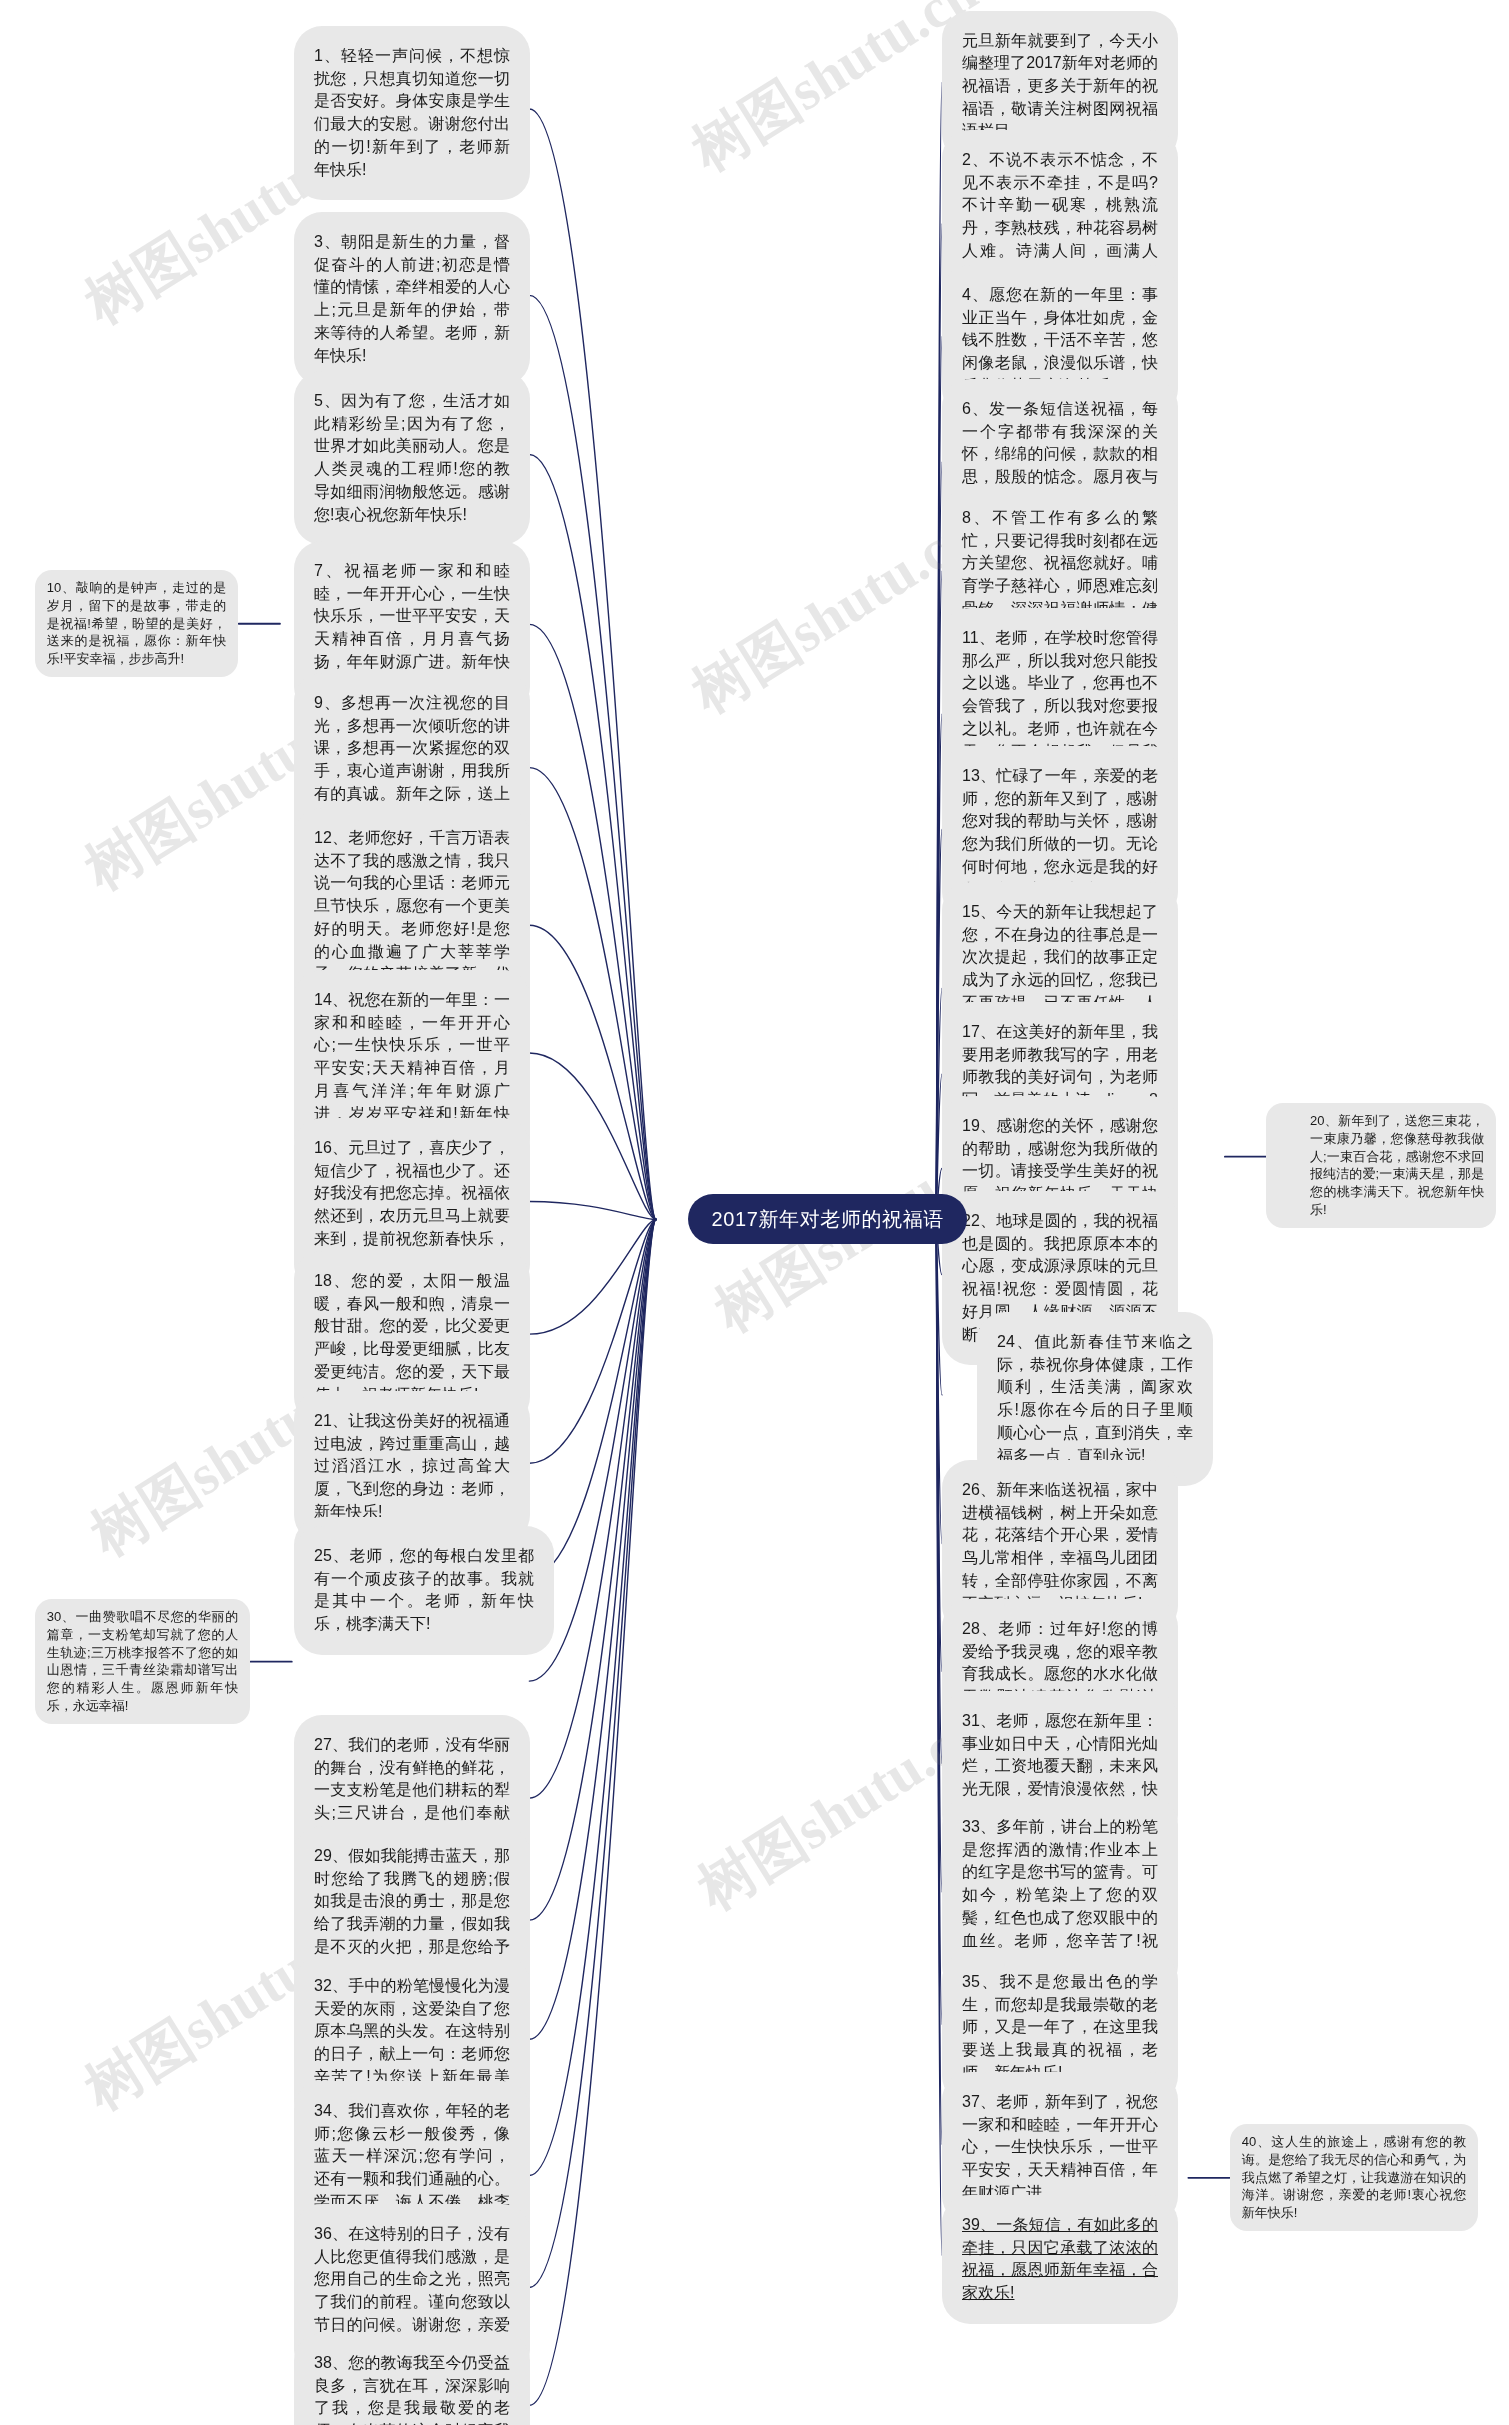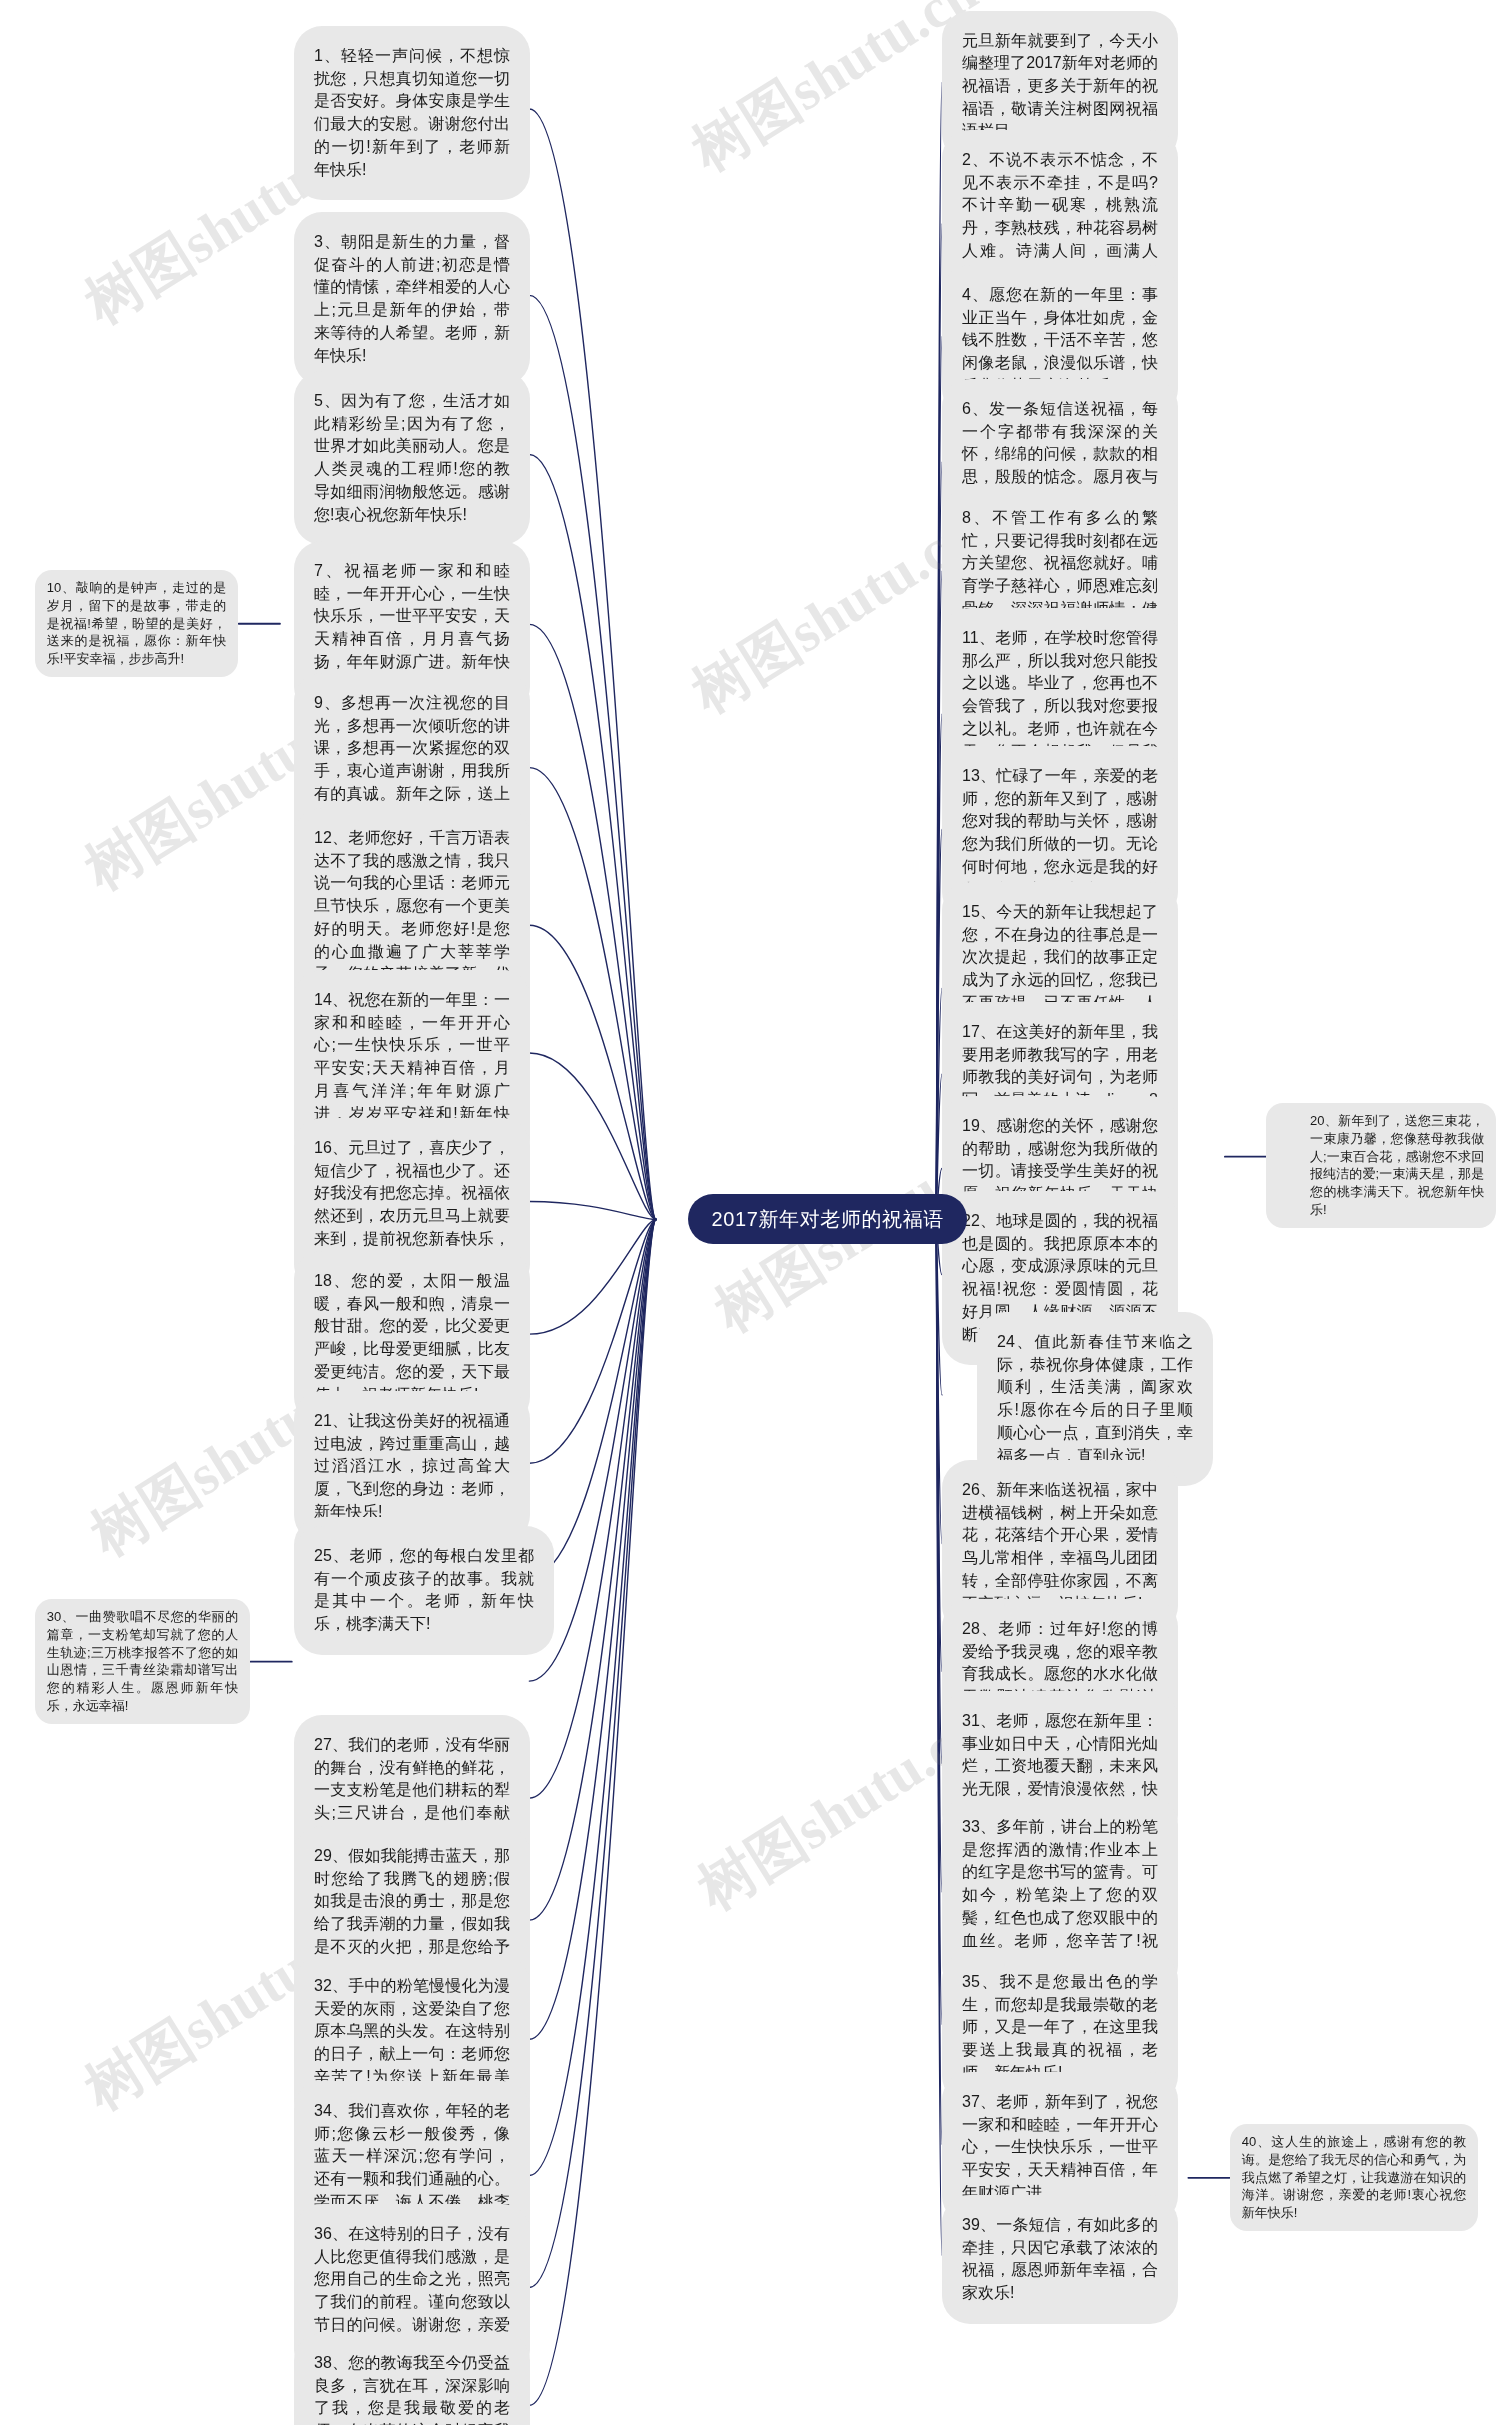--- a/index.html
+++ b/index.html
@@ -160,20 +160,20 @@
       <div class="node" style="left: 294px; top: 1826px; width: 236px;">29、假如我能搏击蓝天，那时您给了我腾飞的翅膀;假如我是击浪的勇士，那是您给了我弄潮的力量，假如我是不灭的火把，那是您给予了我青春的光亮!祝您新年快乐!</div>
       <div class="node small" style="left: 35px; top: 1599px; width: 215px;">30、一曲赞歌唱不尽您的华丽的篇章，一支粉笔却写就了您的人生轨迹;三万桃李报答不了您的如山恩情，三千青丝染霜却谱写出您的精彩人生。愿恩师新年快乐，永远幸福!</div>
       <div class="node" style="left: 942px; top: 1691px; width: 236px;">31、老师，愿您在新年里：事业如日中天，心情阳光灿烂，工资地覆天翻，未来风光无限，爱情浪漫依然，快乐游戏人间。</div>
       <div class="node" style="left: 294px; top: 1956px; width: 236px;">32、手中的粉笔慢慢化为漫天爱的灰雨，这爱染自了您原本乌黑的头发。在这特别的日子，献上一句：老师您辛苦了!为您送上新年最美好的祝福!</div>
       <div class="node" style="left: 942px; top: 1797px; width: 236px;">33、多年前，讲台上的粉笔是您挥洒的激情;作业本上的红字是您书写的篮青。可如今，粉笔染上了您的双鬓，红色也成了您双眼中的血丝。老师，您辛苦了!祝老师新年快乐!</div>
       <div class="node" style="left: 294px; top: 2081px; width: 236px;">34、我们喜欢你，年轻的老师;您像云杉一般俊秀，像蓝天一样深沉;您有学问，还有一颗和我们通融的心。学而不厌，诲人不倦，桃李芬芳，其乐亦融融。祝福您，春节愉快!</div>
       <div class="node" style="left: 942px; top: 1952px; width: 236px;">35、我不是您最出色的学生，而您却是我最崇敬的老师，又是一年了，在这里我要送上我最真的祝福，老师，新年快乐!</div>
       <div class="node" style="left: 294px; top: 2204px; width: 236px;">36、在这特别的日子，没有人比您更值得我们感激，是您用自己的生命之光，照亮了我们的前程。谨向您致以节日的问候。谢谢您，亲爱的老师，祝您蛇年快乐!</div>
       <div class="node" style="left: 942px; top: 2072px; width: 236px;">37、老师，新年到了，祝您一家和和睦睦，一年开开心心，一生快快乐乐，一世平平安安，天天精神百倍，年年财源广进。</div>
       <div class="node" style="left: 294px; top: 2333px; width: 236px;">38、您的教诲我至今仍受益良多，言犹在耳，深深影响了我，您是我最敬爱的老师，在春节的这个时候寄我的祝福，祝您新年快乐!</div>
-      <div class="node" style="left: 942px; top: 2195px; width: 236px;">39、一条短信，有如此多的牵挂，只因它承载了浓浓的祝福，愿恩师新年幸福，合家欢乐!</div>
+      <div class="node" style="left: 942px; top: 2195px; width: 236px; text-decoration: underline;">39、一条短信，有如此多的牵挂，只因它承载了浓浓的祝福，愿恩师新年幸福，合家欢乐!</div>
       <div class="node small" style="left: 1230px; top: 2124px; width: 248px;">40、这人生的旅途上，感谢有您的教诲。是您给了我无尽的信心和勇气，为我点燃了希望之灯，让我遨游在知识的海洋。谢谢您，亲爱的老师!衷心祝您新年快乐!</div>
     </div>
 
   <div class="root-node" id="root-node" style="left:688px; top:1194px;">2017新年对老师的祝福语</div>
 
 </div>
 
 
 </body></html>

